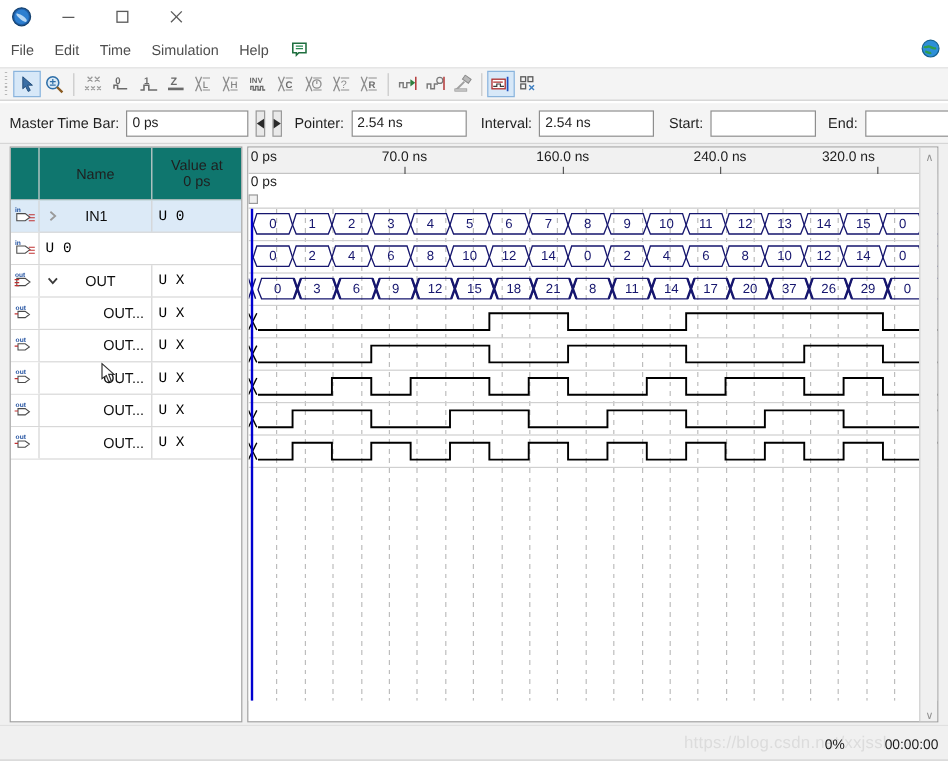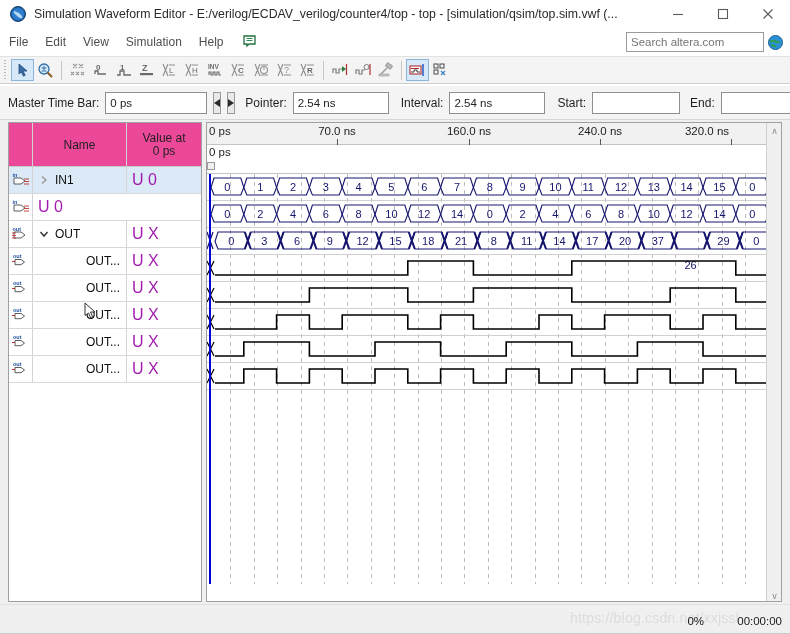--- a/index.html
+++ b/index.html
@@ -103,21 +103,21 @@
     background: #f0f0f0;
   }
 
   
   .leftpanel {
     position: absolute; left: 8px; top: 2px; width: 194px; height: 480px;
     background: #fff; border: 1px solid #a0a0a0;
     overflow: hidden;
   }
   .lp-head {
-    display: flex; height: 44px; background: #ec4899;
+    display: flex; height: 44px; background: #0f766e;
     border-bottom: 1px solid #c9c9c9;
   }
   .lp-head .c-icon { width: 24px; border-right: 1px solid #d4d4d4; }
   .lp-head .c-name {
     flex: 1 1 auto; display: flex; align-items: center; justify-content: center;
     font-size: 12px; color: #1f1f1f; border-right: 1px solid #d4d4d4;
   }
   .lp-head .c-val {
     width: 74px; display: flex; align-items: center; justify-content: center;
     font-size: 12px; color: #1f1f1f; text-align: center; line-height: 13px;
@@ -131,27 +131,27 @@
     width: 24px; border-right: 1px solid #d4d4d4; display: flex;
     align-items: center; justify-content: center; background: #fff;
   }
   .sig-row.sel .c-icon { background: #dceaf7; }
   .sig-row .c-name {
     flex: 1 1 auto; display: flex; align-items: center;
     border-right: 1px solid #d4d4d4; position: relative; padding-left: 4px;
   }
   .sig-row .c-val {
     width: 74px; display: flex; align-items: center;
-    font-size: 16px; color: #a21caf; padding-left: 5px;
+    font-size: 12px; color: #000000; padding-left: 5px; font-family: Liberation Mono, monospace;
   }
   .expander {
     width: 14px; height: 14px; display: flex; align-items: center;
     justify-content: center; color: #888; flex: 0 0 auto;
   }
-  .sig-name { font-size: 12px; color: #0d0d0d; margin-left: 4px; }
+  .sig-name { font-size: 12px; color: #0d0d0d; margin-left: 20px; }
   .sig-name.indent { margin-left: auto; margin-right: 6px; }
   .io-icon { width: 18px; height: 18px; position: relative; }
 
   
   .cursor-arrow {
     position: absolute; left: 84px; top: 182px; width: 14px; height: 19px;
     pointer-events: none; z-index: 40;
   }
 
   
@@ -236,21 +236,20 @@
 
 <div class="titlebar">
   <div class="app-icon">
     <svg width="18" height="18" viewBox="0 0 18 18">
       <circle cx="9" cy="9" r="7.5" fill="#1f5fa8"></circle>
       <path d="M3 9a6 6 0 0 1 12 0 6 6 0 0 1-12 0z" fill="#2d7fd0"></path>
       <path d="M5 6c2 1 4 1 6 3s3 3 2 4c-1 1-4-1-6-3S4 7 5 6z" fill="#cfe6fa" opacity="0.85"></path>
       <circle cx="9" cy="9" r="7.5" fill="none" stroke="#14416f" stroke-width="1"></circle>
     </svg>
   </div>
-  <div class="title-text">Simulation Waveform Editor - E:/verilog/ECDAV_verilog/counter4/top - top - [simulation/qsim/top.sim.vwf (...</div>
   <div class="win-btns">
     <div class="win-btn">
       <svg width="12" height="12" viewBox="0 0 12 12">
           <line x1="1" y1="6.5" x2="11" y2="6.5" stroke="#5a5a5a" stroke-width="1.1"></line>
         </svg>
     </div>
     <div class="win-btn">
       <svg width="12" height="12" viewBox="0 0 12 12">
           <rect x="1.5" y="1.5" width="9" height="9" fill="none" stroke="#5a5a5a" stroke-width="1.1"></rect>
         </svg>
@@ -260,32 +259,31 @@
           <line x1="1.5" y1="1.5" x2="10.5" y2="10.5" stroke="#5a5a5a" stroke-width="1.1"></line>
           <line x1="10.5" y1="1.5" x2="1.5" y2="10.5" stroke="#5a5a5a" stroke-width="1.1"></line>
         </svg>
     </div>
   </div>
 </div>
 
 <div class="menubar">
   <div class="menu-item">File</div>
   <div class="menu-item">Edit</div>
-  <div class="menu-item">View</div>
+  <div class="menu-item">Time</div>
   <div class="menu-item">Simulation</div>
   <div class="menu-item">Help</div>
   <div class="menu-flag">
     <svg width="20" height="18" viewBox="0 0 20 18">
       <path d="M4 3h11v8H9l-2 2V11H4z" fill="#ffffff" stroke="#1f6f3f" stroke-width="1.3"></path>
       <line x1="6.5" y1="5.5" x2="12.5" y2="5.5" stroke="#2a8a52" stroke-width="1"></line>
       <line x1="6.5" y1="7.5" x2="12.5" y2="7.5" stroke="#2a8a52" stroke-width="1"></line>
     </svg>
   </div>
   <div class="search-wrap">
-    <input class="search-box" type="text" placeholder="Search altera.com" style="">
     <div class="globe-icon">
       <svg width="17" height="17" viewBox="0 0 17 17">
         <circle cx="8.5" cy="8.5" r="7" fill="#2d8fd8" stroke="#16628f" stroke-width="1"></circle>
         <path d="M3 7c2 1 3-1 5 0s3 2 5 1" fill="none" stroke="#2f9e4f" stroke-width="2"></path>
         <path d="M4 11c2 0 3 2 5 1" fill="none" stroke="#2f9e4f" stroke-width="2"></path>
       </svg>
     </div>
   </div>
 </div>
 
@@ -763,21 +761,21 @@
             <div class="busnum" style="left: 155.6px; top: 6.5px;">12</div>
             <div class="busnum" style="left: 188.4px; top: 6.5px;">15</div>
             <div class="busnum" style="left: 221.2px; top: 6.5px;">18</div>
             <div class="busnum" style="left: 254px; top: 6.5px;">21</div>
             <div class="busnum" style="left: 286.8px; top: 6.5px;">8</div>
             <div class="busnum" style="left: 319.6px; top: 6.5px;">11</div>
             <div class="busnum" style="left: 352.4px; top: 6.5px;">14</div>
             <div class="busnum" style="left: 385.2px; top: 6.5px;">17</div>
             <div class="busnum" style="left: 418px; top: 6.5px;">20</div>
             <div class="busnum" style="left: 450.8px; top: 6.5px;">37</div>
-            <div class="busnum" style="left: 483.6px; top: 6.5px; margin-top: 24px;">26</div>
+            <div class="busnum" style="left: 483.6px; top: 6.5px;">26</div>
             <div class="busnum" style="left: 516.4px; top: 6.5px;">29</div>
             <div class="busnum" style="left: 549.2px; top: 6.5px;">0</div>
           </div>
           <div class="rowsep" style="top: 80px;"></div>
           <div class="waverow" style="top: 81px;">
             <svg width="576" height="27" class="wavesvg">
               <path d="M0 6 L7 20 M0 20 L7 6" stroke="#000" stroke-width="1.2" fill="none"></path>
               <path d="M8 20 L36.8 20 L69.6 20 L102.39999999999999 20 L135.2 20 L168 20 L200.8 20 L200.8 6 L233.60000000000002 6 L266.40000000000003 6 L266.40000000000003 20 L299.20000000000005 20 L332.00000000000006 20 L364.80000000000007 20 L364.80000000000007 6 L397.6000000000001 6 L430.4000000000001 6 L463.2000000000001 6 L496.0000000000001 6 L528.8000000000001 6 L528.8000000000001 20 L561.6 20 L594.4 20" fill="none" stroke="#000000" stroke-width="1.6"></path>
             </svg>
           </div>

